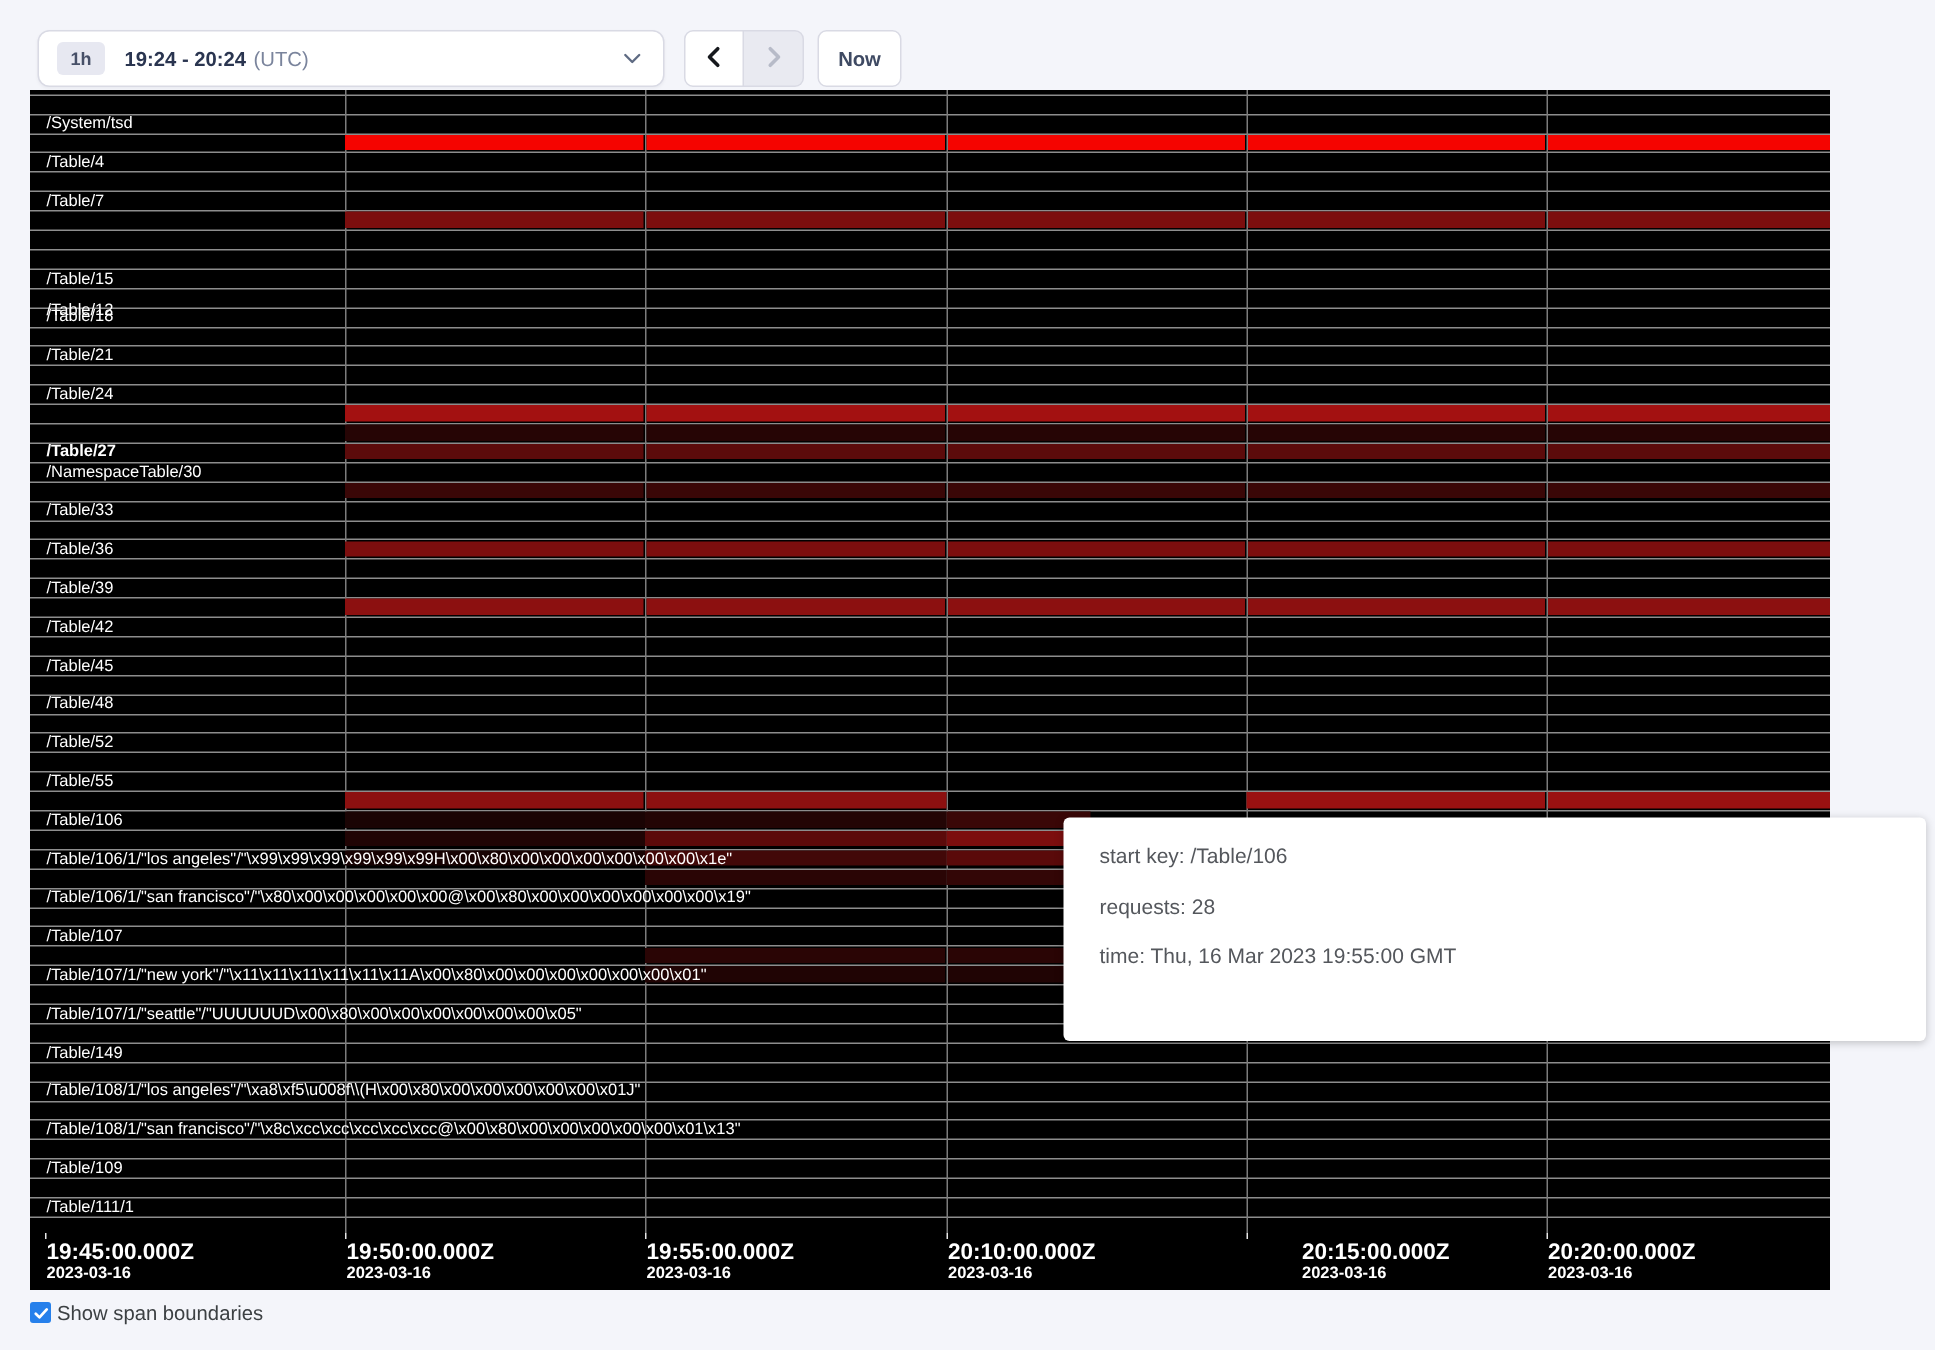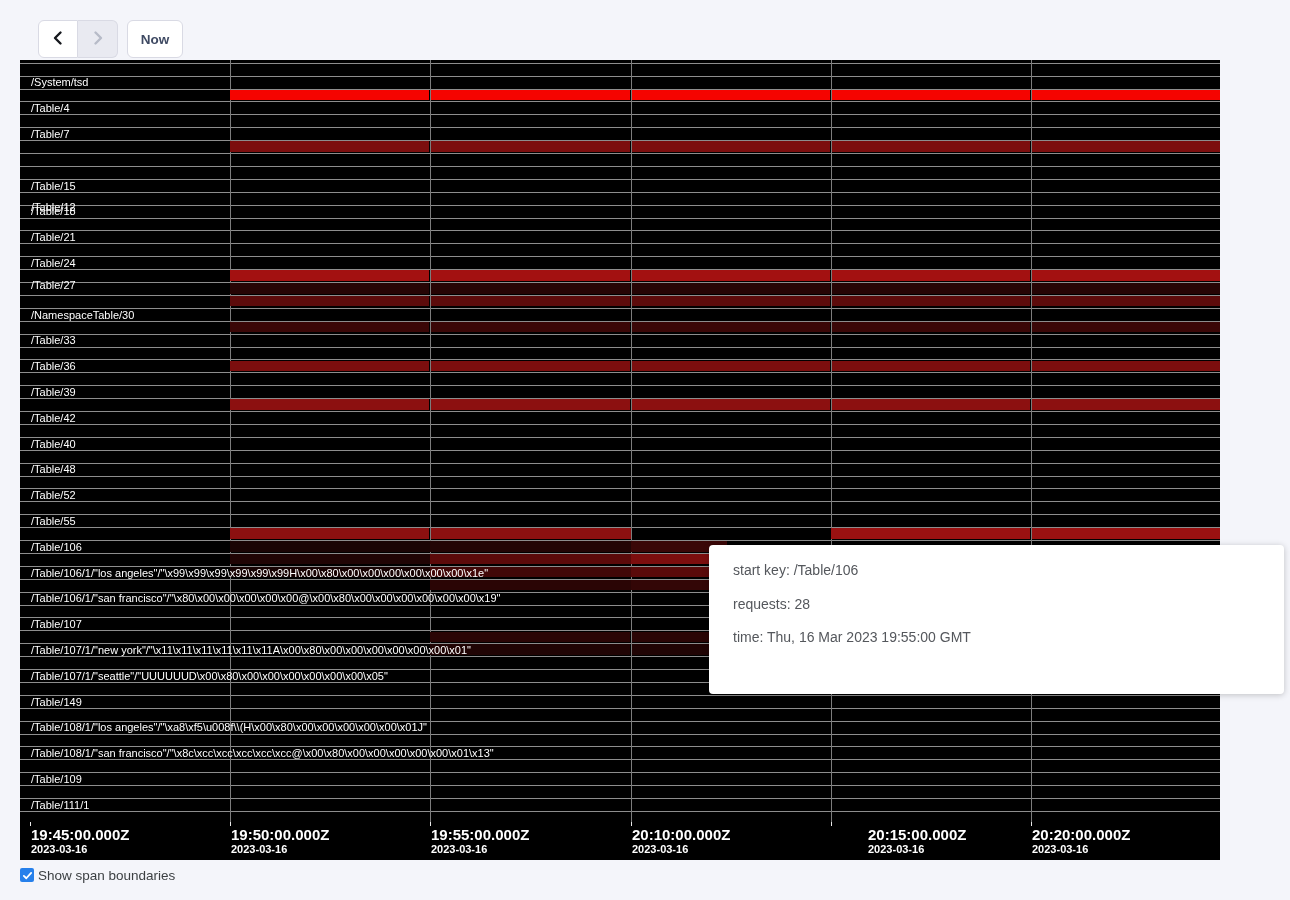--- a/index.html
+++ b/index.html
@@ -61,20 +61,30 @@
   .checkbox {
     width:14px; height:14px; margin-top:2px; background:#2680eb; border-radius:2px;
     display:flex; align-items:center; justify-content:center; cursor:pointer; flex:none;
   }
   .cblabel { font-size:13.5px; color:#3c4043; margin-left:4px; line-height:19px; }
 </style>
 </head>
 <body>
 
 <div class="toolbar">
+  <div class="selector">
+    <span class="chip">1h</span>
+    <span class="rangetext">19:24 - 20:24</span>
+    <span class="rangetz">(UTC)</span>
+    <span class="chev">
+      <svg width="13" height="10" viewBox="0 0 14 10">
+          <path d="M2 2.5 L7 7.5 L12 2.5" stroke="#5f6b83" stroke-width="1.7" fill="none" stroke-linecap="round" stroke-linejoin="round"></path>
+        </svg>
+    </span>
+  </div>
   <div class="navgroup">
     <button class="navbtn prev">
       <span>
         <svg width="14" height="16" viewBox="0 0 14 16">
             <path d="M9.5 2.5 L4 8 L9.5 13.5" stroke="#16181d" stroke-width="2.4" fill="none" stroke-linecap="round" stroke-linejoin="round"></path>
           </svg>
       </span>
     </button>
     <button class="navbtn next">
       <span>
@@ -213,27 +223,27 @@
       <div class="band" style="left: 410px; width: 200px; top: 584.4px; background: rgb(32, 4, 4);"></div>
       <div class="band" style="left: 612px; width: 95px; top: 584.4px; background: rgb(32, 4, 4);"></div>
       <div class="spanlabel" style="top: 16.4px;">/System/tsd</div>
       <div class="spanlabel" style="top: 42.2px;">/Table/4</div>
       <div class="spanlabel" style="top: 68px;">/Table/7</div>
       <div class="spanlabel" style="top: 93.8px; margin-top: 47px;">/Table/12</div>
       <div class="spanlabel" style="top: 119.6px; text-align: right;">/Table/15</div>
       <div class="spanlabel" style="top: 145.4px;">/Table/18</div>
       <div class="spanlabel" style="top: 171.2px;">/Table/21</div>
       <div class="spanlabel" style="top: 197px;">/Table/24</div>
-      <div class="spanlabel" style="top: 219px;">/Table/27</div>
+      <div class="spanlabel" style="top: 235px; font-weight: bold;">/Table/27</div>
       <div class="spanlabel" style="top: 248.6px;">/NamespaceTable/30</div>
       <div class="spanlabel" style="top: 274.4px;">/Table/33</div>
       <div class="spanlabel" style="top: 300.2px;">/Table/36</div>
       <div class="spanlabel" style="top: 326px;">/Table/39</div>
       <div class="spanlabel" style="top: 351.8px;">/Table/42</div>
-      <div class="spanlabel" style="top: 377.6px;">/Table/40</div>
+      <div class="spanlabel" style="top: 377.6px;">/Table/45</div>
       <div class="spanlabel" style="top: 403.4px;">/Table/48</div>
       <div class="spanlabel" style="top: 429.2px;">/Table/52</div>
       <div class="spanlabel" style="top: 455px;">/Table/55</div>
       <div class="spanlabel" style="top: 480.8px;">/Table/106</div>
       <div class="spanlabel" style="top: 506.6px;">/Table/106/1/"los angeles"/"\x99\x99\x99\x99\x99\x99H\x00\x80\x00\x00\x00\x00\x00\x00\x1e"</div>
       <div class="spanlabel" style="top: 532.4px;">/Table/106/1/"san francisco"/"\x80\x00\x00\x00\x00\x00@\x00\x80\x00\x00\x00\x00\x00\x00\x19"</div>
       <div class="spanlabel" style="top: 558.2px;">/Table/107</div>
       <div class="spanlabel" style="top: 584px;">/Table/107/1/"new york"/"\x11\x11\x11\x11\x11\x11A\x00\x80\x00\x00\x00\x00\x00\x00\x01"</div>
       <div class="spanlabel" style="top: 609.8px;">/Table/107/1/"seattle"/"UUUUUUD\x00\x80\x00\x00\x00\x00\x00\x00\x05"</div>
       <div class="spanlabel" style="top: 635.6px;">/Table/149</div>

